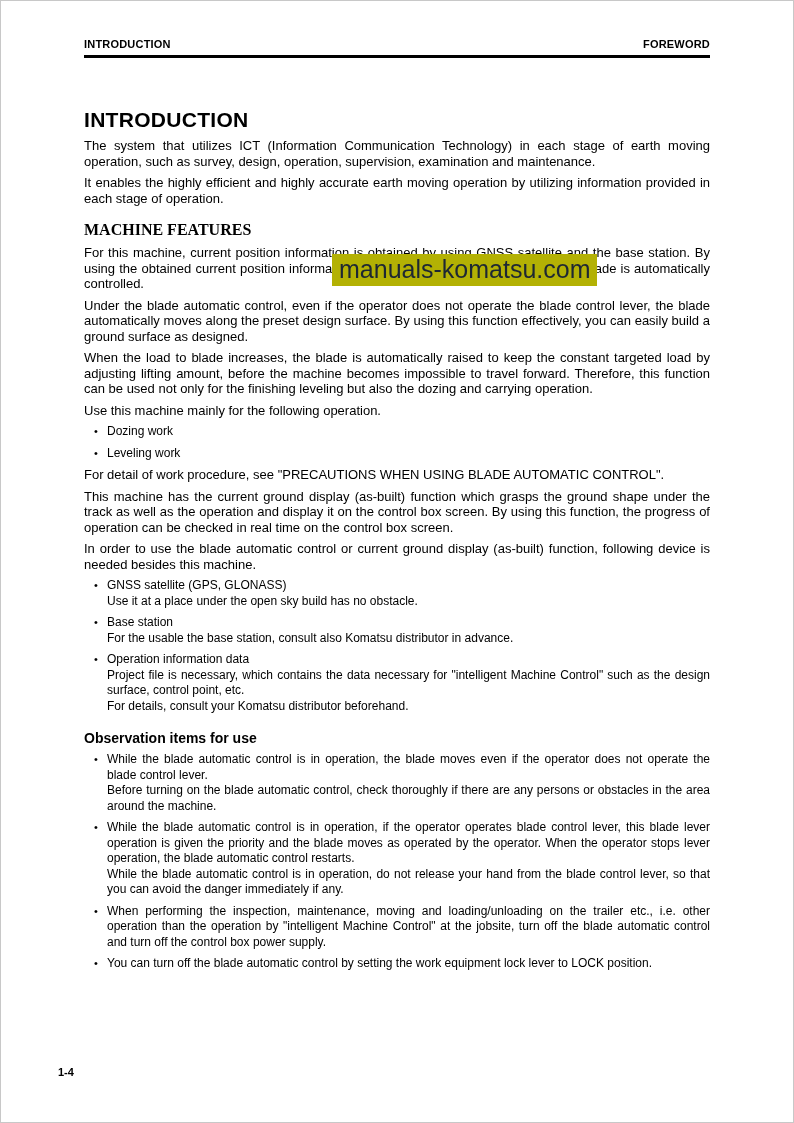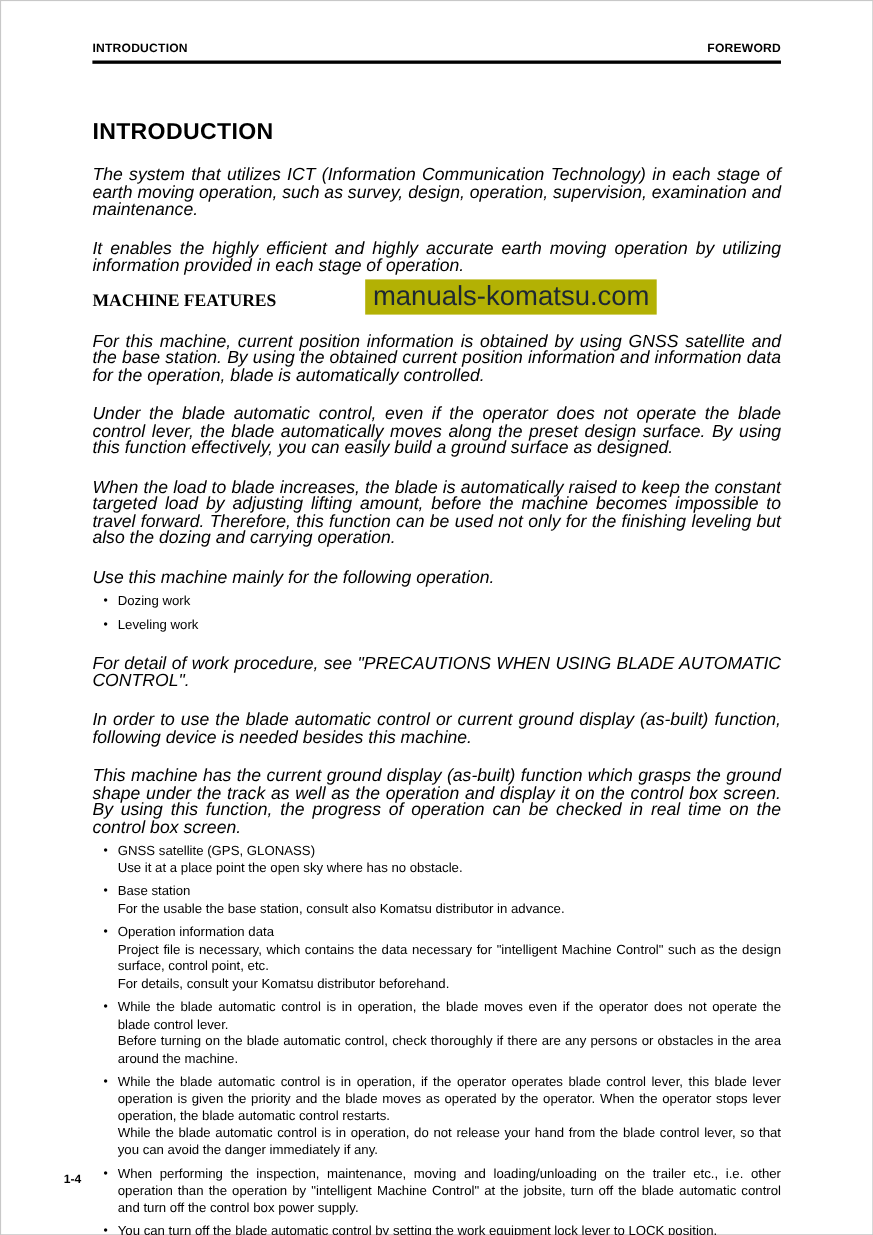--- a/index.html
+++ b/index.html
@@ -34,24 +34,23 @@
   }
   h2.section-heading {
     margin-top: 15px;
     font-size: 16px; font-weight: bold; font-family: Liberation Serif, serif;
   }
   h3.minor-heading {
     margin-top: 16px;
     font-size: 14px; font-weight: bold;
   }
   p.body-p {
-    margin-top: 20px;
-    font-size: 16px; line-height: 15.5px;
+    margin-top: 6px;
+    font-size: 13px; line-height: 15.5px;
     text-align: justify;
-    font-style: italic;
   }
   ul.bullets { list-style: none; margin-top: 2px; }
   .bullet-row {
     display: flex;
     margin-top: 6px;
     font-size: 12px; line-height: 15.5px;
   }
   .bullet-marker {
     flex: 0 0 23px;
     padding-left: 10px;
@@ -107,48 +106,49 @@
         <span class="bullet-marker">•</span>
         <div class="bullet-body">Dozing work</div>
       </li>
       <li class="bullet-row">
         <span class="bullet-marker">•</span>
         <div class="bullet-body">Leveling work</div>
       </li>
     </ul>
 
     <p class="body-p">For detail of work procedure, see "PRECAUTIONS WHEN USING BLADE AUTOMATIC CONTROL".</p>
+    <p class="body-p">This machine has the current ground display (as-built) function which grasps the ground shape under the track as well as the operation and display it on the control box screen. By using this function, the progress of operation can be checked in real time on the control box screen.</p>
     <p class="body-p">In order to use the blade automatic control or current ground display (as-built) function, following device is needed besides this machine.</p>
-    <p class="body-p">This machine has the current ground display (as-built) function which grasps the ground shape under the track as well as the operation and display it on the control box screen. By using this function, the progress of operation can be checked in real time on the control box screen.</p>
 
     <ul class="bullets">
       <li class="bullet-row">
         <span class="bullet-marker">•</span>
         <div class="bullet-body">
           <div class="line">GNSS satellite (GPS, GLONASS)</div>
-          <div class="line">Use it at a place point the open sky where has no obstacle.</div>
+          <div class="line">Use it at a place under the open sky build has no obstacle.</div>
         </div>
       </li>
       <li class="bullet-row">
         <span class="bullet-marker">•</span>
         <div class="bullet-body">
           <div class="line">Base station</div>
           <div class="line">For the usable the base station, consult also Komatsu distributor in advance.</div>
         </div>
       </li>
       <li class="bullet-row">
         <span class="bullet-marker">•</span>
         <div class="bullet-body">
           <div class="line">Operation information data</div>
           <div class="line">Project file is necessary, which contains the data necessary for "intelligent Machine Control" such as the design surface, control point, etc.</div>
           <div class="line">For details, consult your Komatsu distributor beforehand.</div>
         </div>
       </li>
     </ul>
 
+    <h3 class="minor-heading">Observation items for use</h3>
 
     <ul class="bullets">
       <li class="bullet-row">
         <span class="bullet-marker">•</span>
         <div class="bullet-body">
           <div class="line">While the blade automatic control is in operation, the blade moves even if the operator does not operate the blade control lever.</div>
           <div class="line">Before turning on the blade automatic control, check thoroughly if there are any persons or obstacles in the area around the machine.</div>
         </div>
       </li>
       <li class="bullet-row">

